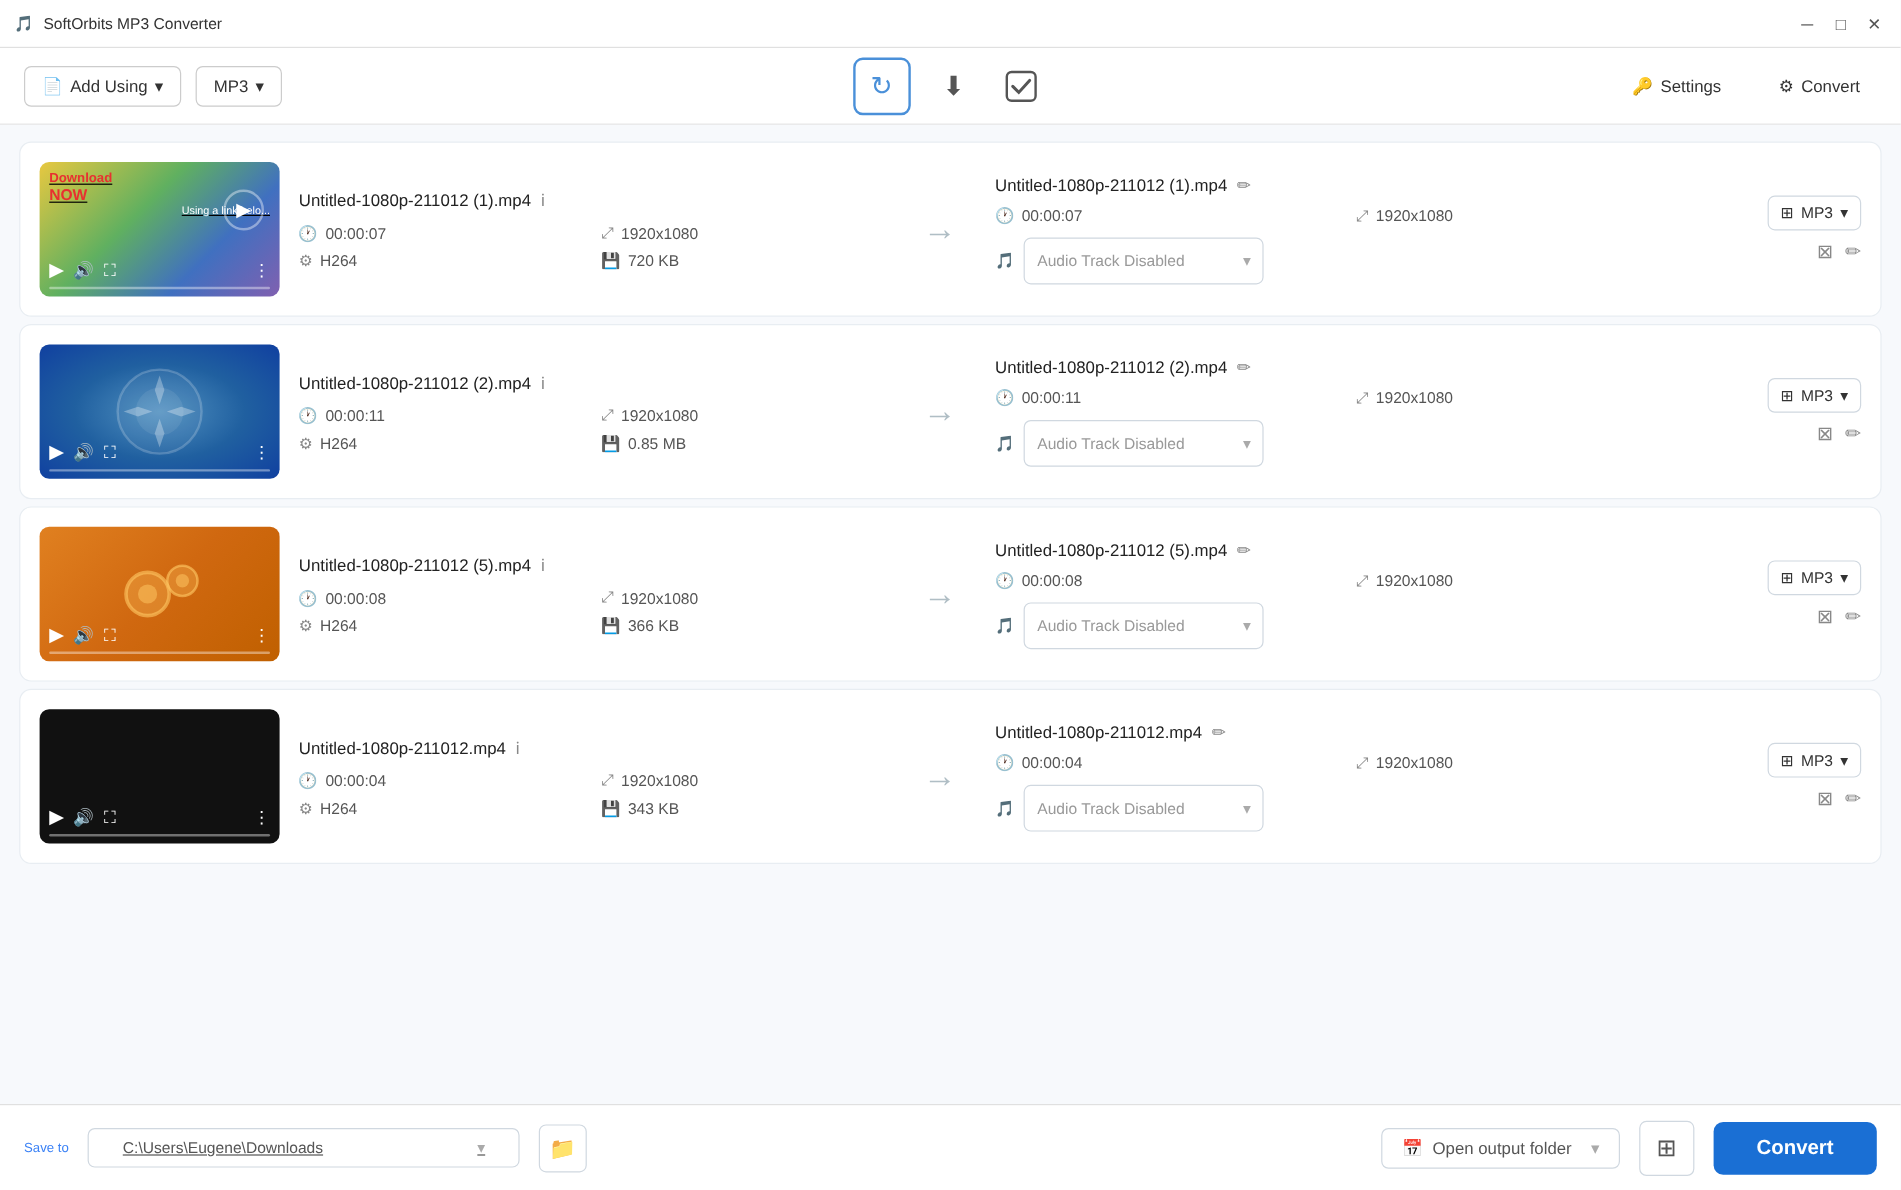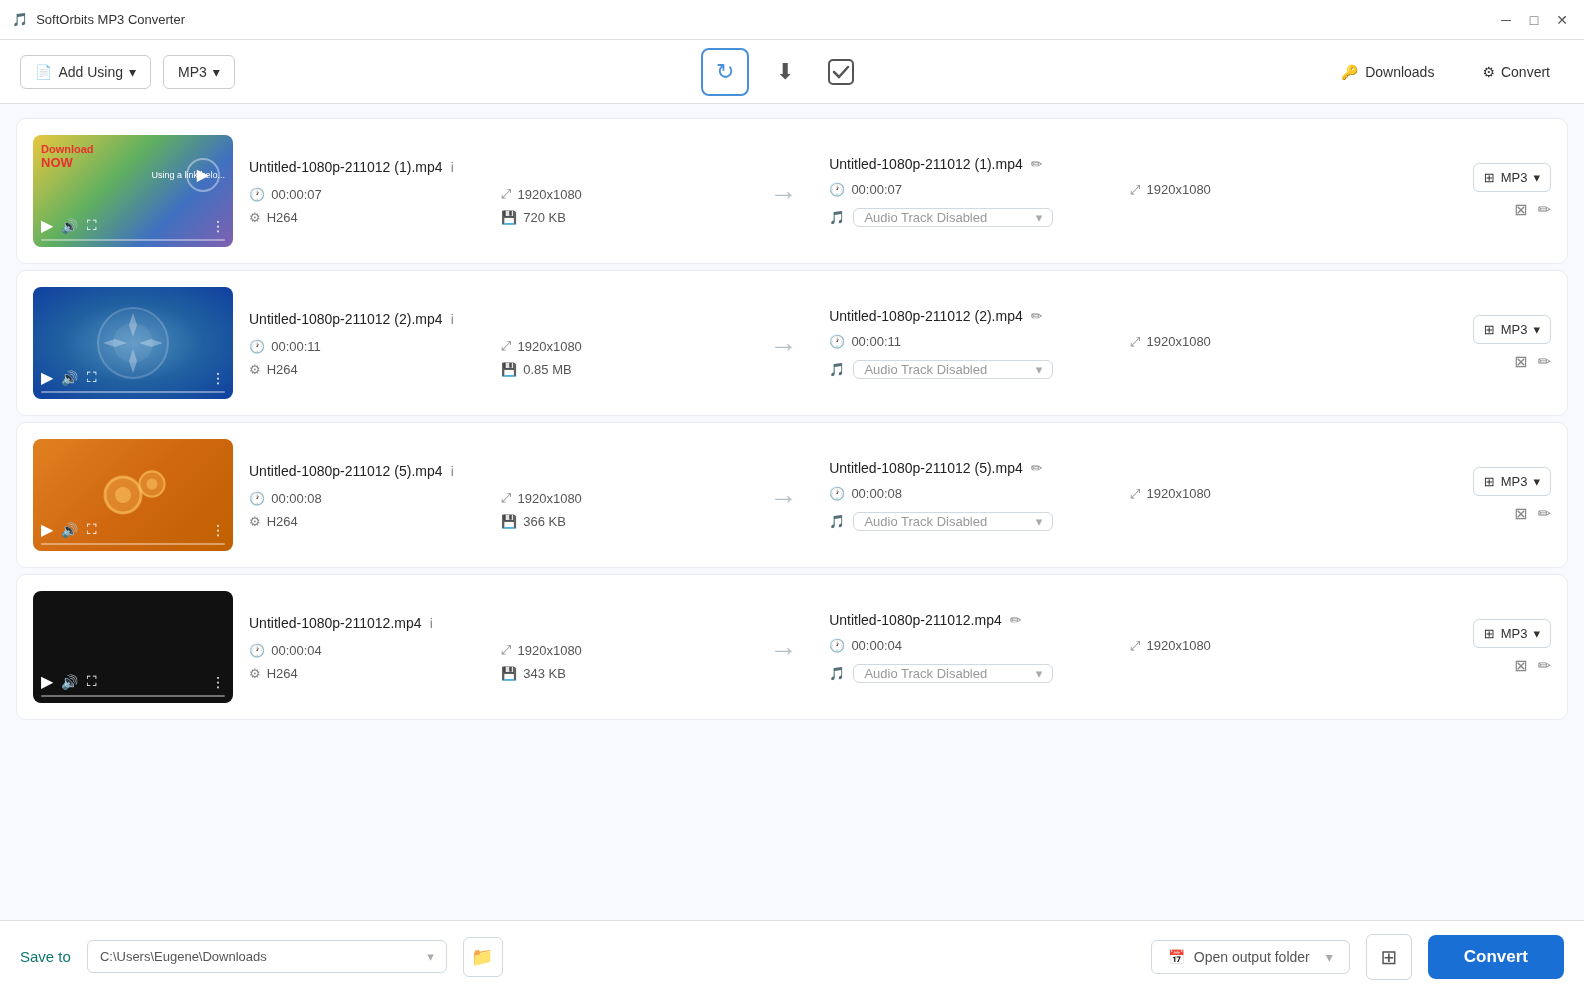--- a/index.html
+++ b/index.html
@@ -151,21 +151,21 @@
     
     .thumbnail {
       width: 200px;
       height: 112px;
       border-radius: 8px;
       overflow: hidden;
       flex-shrink: 0;
       position: relative;
       background: #222;
     }
-    .thumb-1 { background: linear-gradient(135deg, #e8c840 0%, #60b060 40%, #4070c0 70%, #8060b0 100%); }
+    .thumb-1 { background: linear-gradient(135deg, #e8c840 0%, #60b060 40%, #4070c0 70%, #8060b0 100%); text-decoration: underline; }
     .thumb-2 { background: radial-gradient(ellipse at center, #5090c0 0%, #2060a0 50%, #1040a0 100%); }
     .thumb-3 { background: linear-gradient(135deg, #e08020 0%, #d06810 50%, #c06000 100%); }
     .thumb-4 { background: #111111; }
     .thumb-overlay {
       position: absolute;
       bottom: 0;
       left: 0;
       right: 0;
       padding: 6px 8px;
     }
@@ -283,21 +283,21 @@
       gap: 8px;
       grid-column: 1 / -1;
       margin-top: 2px;
     }
     .audio-track-select {
       display: flex;
       align-items: center;
       gap: 6px;
       border: 1px solid #d0d8e0;
       border-radius: 6px;
-      padding: 1px 10px;
+      padding: 11px 10px;
       cursor: pointer;
       font-size: 13px;
       color: #999;
       background: white;
       min-width: 200px;
     }
     .audio-caret {
       margin-left: auto;
       color: #aaa;
     }
@@ -338,38 +338,39 @@
       height: 72px;
       background: white;
       border-top: 1px solid #e0e0e0;
       display: flex;
       align-items: center;
       padding: 0 20px;
       gap: 16px;
       flex-shrink: 0;
     }
     .save-to-label {
-      font-size: 15px;
-      color: #0f766e;
+      font-size: 11px;
+      color: #3b82f6;
       font-weight: 500;
       white-space: nowrap;
     }
     .save-path-select {
       display: flex;
       align-items: center;
       border: 1px solid #d0d8e0;
       border-radius: 6px;
-      padding: 8px 12px;
+      padding: 8px 28px;
       font-size: 13px;
       color: #555;
       background: white;
       cursor: pointer;
       gap: 8px;
       flex: 1;
       max-width: 360px;
+      text-decoration: underline;
     }
     .save-path-caret {
       color: #aaa;
       margin-left: auto;
     }
     .folder-btn {
       width: 40px;
       height: 40px;
       border: 1px solid #d0d8e0;
       border-radius: 6px;
@@ -470,21 +471,21 @@
     <div class="toolbar-icon-btn">
       <svg width="28" height="28" viewBox="0 0 28 28">
         <rect x="2" y="2" width="24" height="24" rx="4" fill="none" stroke="#555" stroke-width="2"></rect>
         <polyline points="7,14 12,19 21,9" fill="none" stroke="#555" stroke-width="2.5" stroke-linecap="round"></polyline>
       </svg>
     </div>
   </div>
   <div class="toolbar-right">
     <button class="register-btn">
       <span>🔑</span>
-      <span>Downloads</span>
+      <span>Settings</span>
     </button>
     <button class="settings-btn">
       <span>⚙</span>
       <span>Convert</span>
     </button>
   </div>
 </div>
 
 <div class="main-content">
 

